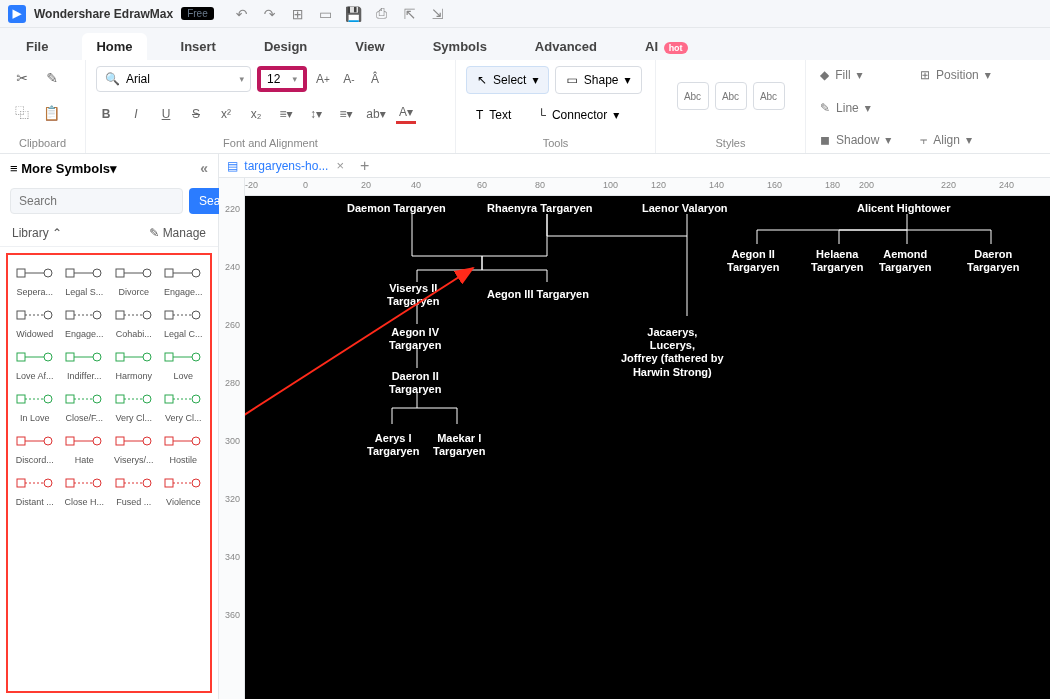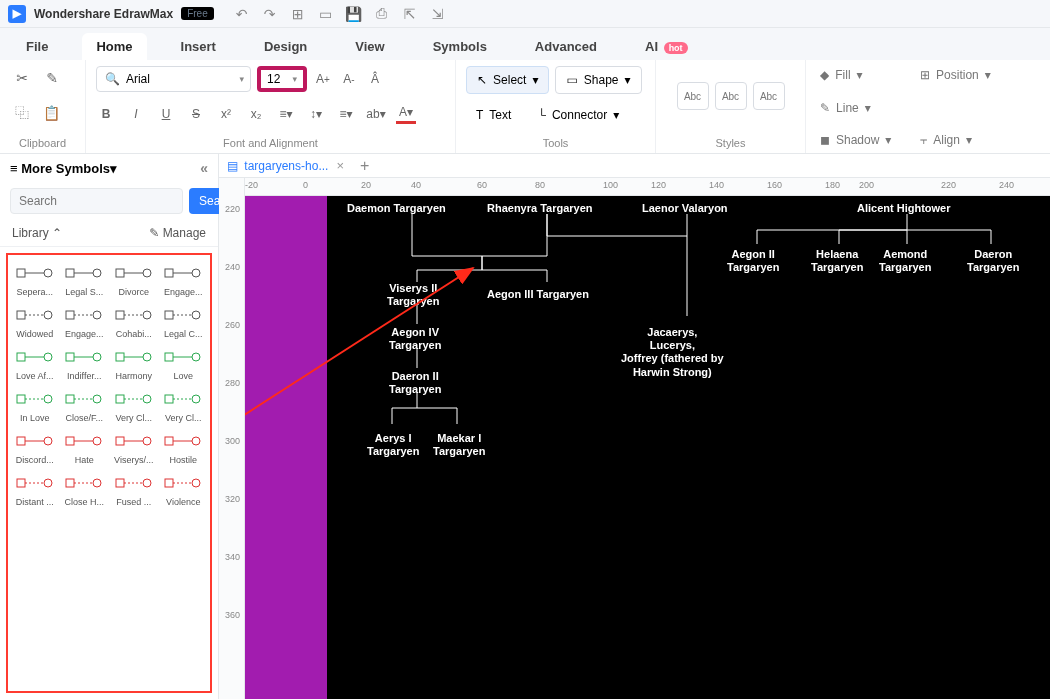--- a/index.html
+++ b/index.html
@@ -57,21 +57,21 @@
 .doc-tab { display: flex; align-items: center; gap: 6px; font-size: 12px; color: #2b7cff; max-width: 140px; }
 .doc-tab-name { white-space: nowrap; overflow: hidden; text-overflow: ellipsis; }
 .tab-close { color: #999; font-size: 13px; cursor: pointer; }
 .tab-add { color: #888; font-size: 16px; cursor: pointer; margin-left: 8px; }
 
 .ruler-h { position: absolute; left: 245px; top: 178px; right: 0; height: 18px; background: #fafbfc; border-bottom: 1px solid #e5e8eb; font-size: 9px; color: #888; }
 .ruler-h .tick { position: absolute; top: 2px; }
 .ruler-v { position: absolute; left: 219px; top: 178px; width: 26px; bottom: 0; background: #fafbfc; border-right: 1px solid #e5e8eb; font-size: 9px; color: #888; }
 .ruler-v .tick { position: absolute; left: 6px; }
 
-.canvas { position: absolute; left: 245px; top: 196px; right: 0; bottom: 0; background: #a21caf; overflow: hidden; }
+.canvas { position: absolute; left: 245px; top: 196px; right: 0; bottom: 0; background: #000000; overflow: hidden; }
 .canvas-page { position: absolute; left: 82px; top: 0; right: 0; bottom: 0; background: #000; }
 
 .node { position: absolute; color: #fff; font-size: 11px; font-weight: 600; text-align: center; line-height: 1.2; white-space: nowrap; }
 
 svg.tree { position: absolute; left: 0; top: 0; width: 100%; height: 100%; }
 
 .arrow { position: absolute; left: 0; top: 0; width: 100%; height: 100%; pointer-events: none; }
 </style>
 </head>
 <body>

